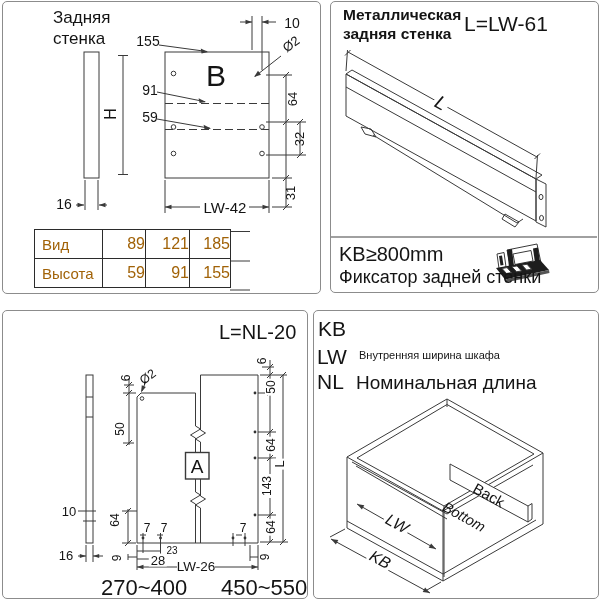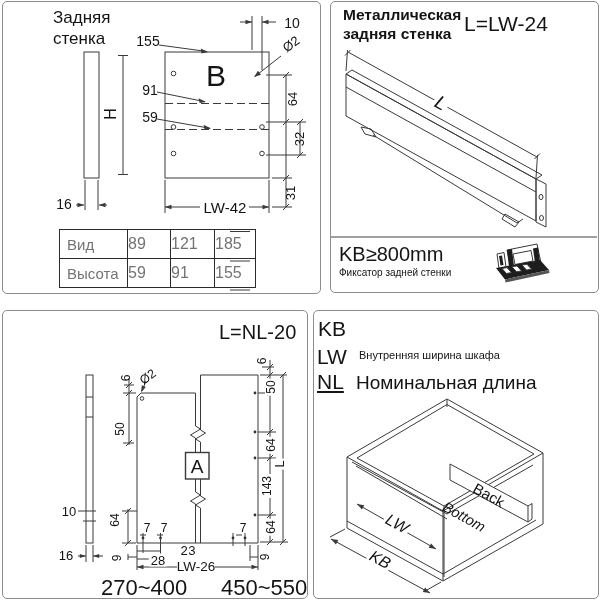--- a/index.html
+++ b/index.html
@@ -16,23 +16,23 @@
   svg.lines .dk{fill:#1d1d1d;stroke:none;}
   svg.lines .dk2{fill:#555;stroke:none;}
   svg.lines .gray{stroke:#808080;stroke-width:1.5;}
   .ttl{position:absolute;white-space:pre-line;line-height:1.22;}
   .lbl{position:absolute;white-space:nowrap;line-height:1;transform:translate(-50%,-50%);}
   .v{transform:translate(-50%,-50%) rotate(-90deg);}
   .rm36{transform:translate(-50%,-50%) rotate(-36deg);}
   .r29{transform:translate(-50%,-50%) rotate(29deg);}
   .bg{background:#fff;padding:0 2px;}
   .it{font-style:italic;}
-  table.spec{position:absolute;left:59px;top:229px;border-collapse:collapse;
-        font-size:16px;color:#737373;}
-  table.spec td{border:1.4px solid #2b2b2b;height:28px;text-align:left;padding:0;}
+  table.spec{position:absolute;left:34px;top:229px;border-collapse:collapse;
+        font-size:16px;color:#a16207;}
+  table.spec td{border:1.4px solid #2b2b2b;height:28px;text-align:right;padding:0;}
   table.spec td.lab{width:60px;text-align:left;padding-left:7px;font-size:15px;}
   table.spec td.n1{width:42px;} table.spec td.n2{width:43px;} table.spec td.n3{width:40px;}
 </style>
 </head>
 <body>
 
 <div class="page">
 
   <div class="card" style="left:2px;top:1px;width:317px;height:291px;"></div>
   <div class="card" style="left:330px;top:1px;width:267px;height:290px;"></div>
@@ -267,53 +267,53 @@
       <td class="lab">Высота</td>
       <td class="n1">59</td>
       <td class="n2">91</td>
       <td class="n3">155</td>
     </tr>
   </tbody>
     </table>
 
   <div class="ttl" style="left:343px;top:6px;font-size:15.5px;font-weight:bold;">Металлическая
 задняя стенка</div>
-  <div class="ttl" style="left:464px;top:11px;font-size:21px;">L=LW-24</div>
+  <div class="ttl" style="left:464px;top:11px;font-size:21px;">L=LW-61</div>
   <div class="lbl bg r29 it" style="left:441px;top:103px;font-size:19px;">L</div>
   <div class="ttl" style="left:339px;top:242px;font-size:20px;">KB≥800mm</div>
-  <div class="ttl" style="left:339px;top:267px;font-size:10px;">Фиксатор задней стенки</div>
+  <div class="ttl" style="left:339px;top:267px;font-size:18px;">Фиксатор задней стенки</div>
 
   <div class="ttl" style="left:219px;top:320px;font-size:20px;">L=NL-20</div>
   <div class="lbl" style="left:197px;top:466px;font-size:19px;">A</div>
   <div class="lbl rm36" style="left:148px;top:377px;font-size:12.5px;">Ø2</div>
   <div class="lbl v" style="left:126px;top:378px;font-size:12px;">6</div>
   <div class="lbl v" style="left:120px;top:429px;font-size:12px;">50</div>
   <div class="lbl" style="left:69px;top:511px;font-size:13px;">10</div>
   <div class="lbl" style="left:66px;top:555px;font-size:13px;">16</div>
   <div class="lbl v" style="left:115px;top:520px;font-size:12px;">64</div>
   <div class="lbl" style="left:147px;top:528px;font-size:12px;">7</div>
   <div class="lbl" style="left:164px;top:528px;font-size:12px;">7</div>
   <div class="lbl v" style="left:117px;top:558px;font-size:12px;">9</div>
-  <div class="lbl" style="left:188px;top:551px;font-size:13px;font-family:Liberation Mono, monospace;">23</div>
+  <div class="lbl" style="left:172px;top:551px;font-size:10px;">23</div>
   <div class="lbl bg" style="left:158px;top:560px;font-size:13px;">28</div>
   <div class="lbl" style="left:196px;top:567px;font-size:13.5px;">LW-26</div>
   <div class="lbl v" style="left:262px;top:361px;font-size:12px;">6</div>
   <div class="lbl v bg" style="left:271px;top:387px;font-size:12px;">50</div>
   <div class="lbl v bg" style="left:271px;top:445px;font-size:12px;">64</div>
   <div class="lbl v bg" style="left:267px;top:486px;font-size:12px;">143</div>
   <div class="lbl v bg" style="left:271px;top:527px;font-size:12px;">64</div>
   <div class="lbl v bg" style="left:279px;top:464px;font-size:13px;">L</div>
   <div class="lbl" style="left:243px;top:528px;font-size:12px;">7</div>
   <div class="lbl v" style="left:265px;top:557px;font-size:12px;">9</div>
   <div class="ttl" style="left:101px;top:575px;font-size:22px;">270~400</div>
   <div class="ttl" style="left:221px;top:575px;font-size:22px;">450~550</div>
 
   <div class="ttl" style="left:318px;top:316px;font-size:21px;">KB</div>
   <div class="ttl" style="left:317px;top:344px;font-size:21px;">LW</div>
   <div class="ttl" style="left:359px;top:349px;font-size:11px;">Внутренняя ширина шкафа</div>
-  <div class="ttl" style="left:317px;top:369px;font-size:21px;text-decoration:underline;">NL</div>
+  <div class="ttl" style="left:317px;top:369px;font-size:21px;">NL</div>
   <div class="ttl" style="left:356px;top:371px;font-size:19px;">Номинальная длина</div>
   <div class="lbl r29" style="left:489px;top:495px;font-size:15px;">Back</div>
   <div class="lbl r29 it" style="left:464px;top:517px;font-size:14.5px;">Bottom</div>
   <div class="lbl r29 it bg" style="left:397px;top:524px;font-size:16px;">LW</div>
   <div class="lbl r29 it bg" style="left:380px;top:560px;font-size:16px;">KB</div>
 
 </div>
 
 </body></html>

